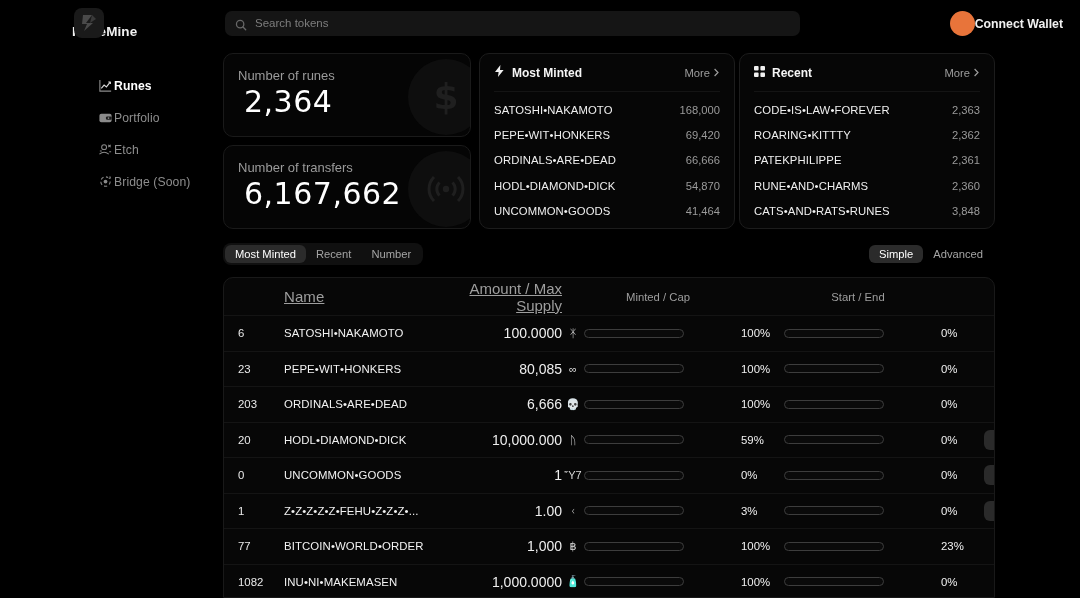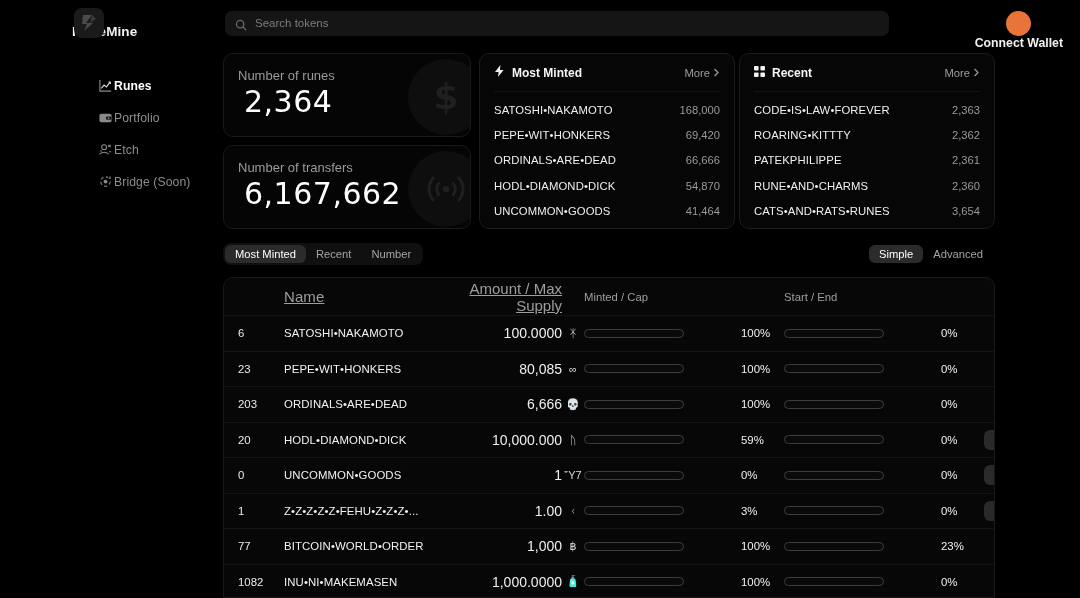--- a/index.html
+++ b/index.html
@@ -40,34 +40,34 @@
   .nav-label { font-size: 12.2px; color: #8d8d8d; letter-spacing: .1px; }
   .nav-item.active .nav-label { color: #ffffff; font-weight: 700; }
 
   
   .topbar {
     position: absolute; left: 220px; top: 0; width: 860px; height: 46px;
     display: flex; align-items: center;
   }
   .search-wrap {
     position: relative;
-    width: 664px; height: 25px; margin-left: 5px;
+    width: 575px; height: 25px; margin-left: 5px;
     background: #151515; border-radius: 7px;
     display: flex; align-items: center; padding: 0 10px; gap: 8px;
   }
   .search-ico { width: 12px; height: 12px; flex: 0 0 12px; opacity: .62; }
   .search-input {
     flex: 1; background: transparent; border: 0; outline: none;
     color: #cfcfcf; font-size: 11.5px; font-family: "Liberation Sans", sans-serif;
   }
   .search-input::placeholder { color: #7d7d7d; }
 
   .wallet {
     position: absolute; right: 17px; top: 11px;
-    display: flex; align-items: center; cursor: pointer; flex-direction: column;
+    display: flex; align-items: center; cursor: pointer;
   }
   .wallet-dot { width: 25px; height: 25px; border-radius: 50%; background: #e8743a; }
   .wallet-label { font-size: 12.3px; color: #f0f0f0; font-weight: 600; }
 
   
   .cards { position: absolute; left: 223px; top: 53px; width: 772px; height: 176px; }
 
   .stat-col { position: absolute; left: 0; top: 0; width: 248px; }
   .stat-card {
     position: relative; width: 248px; height: 84px;
@@ -138,21 +138,21 @@
   .c-name  { width: 168px; flex: 0 0 168px; font-size: 11.4px; color: #f2f2f2; letter-spacing: .1px;
              white-space: nowrap; overflow: hidden; text-overflow: ellipsis; }
   .c-amt   { width: 110px; flex: 0 0 110px; text-align: right; font-size: 14px; color: #efefef; }
   .c-sym   { width: 22px; flex: 0 0 22px; text-align: center; font-size: 11px; color: #dcdcdc; }
   .c-bar   { width: 148px; flex: 0 0 148px; display: flex; align-items: center; }
   .c-pct   { width: 52px; flex: 0 0 52px; font-size: 11.4px; color: #efefef; padding-left: 9px; }
   .c-mint  { flex: 1; display: flex; justify-content: flex-end; }
 
   .th { color: #9e9e9e; font-size: 15px; font-weight: 400; text-decoration: underline; }
   .th.c-amt, .th.c-bar, .th.c-pct { color: #9e9e9e; }
-  .th-bar-lbl { width: 148px; flex: 0 0 148px; font-size: 11.3px; color: #9e9e9e; }
+  .th-bar-lbl { width: 148px; flex: 0 0 148px; font-size: 11.3px; color: #9e9e9e; text-align: center; }
   .th-spacer { width: 52px; flex: 0 0 52px; }
 
   .bar {
     width: 100px; height: 9px; border-radius: 5px;
     border: 1px solid #3d3d3d; background: #0a0a0a; overflow: hidden;
   }
   .bar-fill { height: 100%; background: #a8a8a8; border-radius: 4px; }
 
   .mint-btn {
     height: 20px; padding: 0 11px; border-radius: 6px;
@@ -345,21 +345,21 @@
         <div class="lc-row">
           <span class="lc-name">PATEKPHILIPPE</span>
           <span class="lc-val">2,361</span>
         </div>
         <div class="lc-row">
           <span class="lc-name">RUNE•AND•CHARMS</span>
           <span class="lc-val">2,360</span>
         </div>
         <div class="lc-row">
           <span class="lc-name">CATS•AND•RATS•RUNES</span>
-          <span class="lc-val">3,654</span>
+          <span class="lc-val">3,848</span>
         </div>
       </div>
     </div>
   </section>
 
   <div class="filters">
     <div class="seg left">
       <button class="seg-btn active">Most Minted</button>
       <button class="seg-btn">Recent</button>
       <button class="seg-btn">Number</button>

